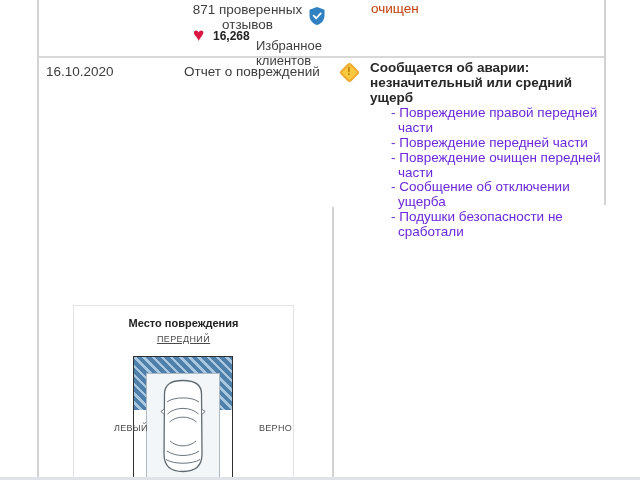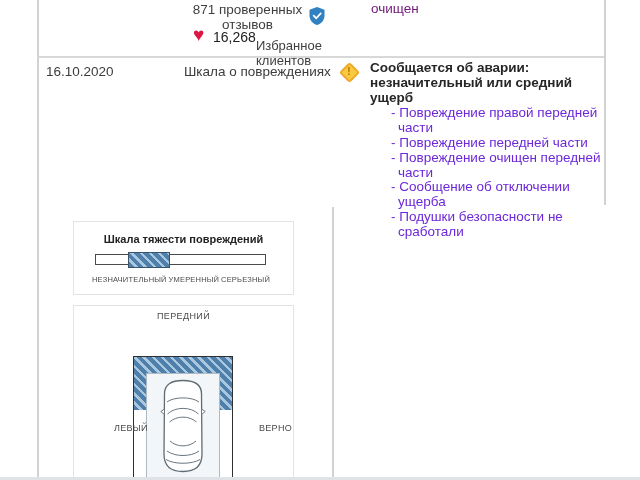--- a/index.html
+++ b/index.html
@@ -12,23 +12,23 @@
   .vline { position:absolute; background:#d2d2d2; width:1.5px; }
   .vline.left  { left:37px;  top:0; height:480px; }
   .vline.right { left:604px; top:0; height:205px; }
   .vline.mid   { left:332px; top:207px; height:273px; }
   .hline { position:absolute; left:38px; top:56px; width:566px; height:1.5px; background:#d8d8d8; }
 
   
   .reviews { position:absolute; left:160px; top:2px; width:175px; text-align:center; line-height:15px; color:#3f3f3f; }
   .shield  { position:absolute; left:308px; top:6px; width:18px; height:20px; }
   .heart   { position:absolute; left:193px; top:25px; font-size:19px; color:#db1844; line-height:19px; }
-  .fav-count { position:absolute; left:213px; top:29px; font-weight:normal; font-size:14px; color:#222; }
+  .fav-count { position:absolute; left:213px; top:29px; font-weight:bold; font-size:12px; color:#222; }
   .fav-label { position:absolute; left:256px; top:26px; font-size:13px; line-height:14.5px; color:#3f3f3f;margin-top:13px; }
-  .status-text { position:absolute; left:371px; top:1px; color:#701a75; }
+  .status-text { position:absolute; left:371px; top:1px; color:#c2410c; }
 
   
   .date   { position:absolute; left:46px;  top:64px; color:#3c3c3c; }
   .rtitle { position:absolute; left:184px; top:64px; color:#3c3c3c; }
   .warn   { position:absolute; left:338px; top:61px; width:22px; height:22px; }
   .warn .d {
     position:absolute; left:3.5px; top:3.5px; width:15px; height:15px;
     transform:rotate(45deg); border-radius:3px;
     background:#f9c93f; border:2px solid #efa92f;
   }
@@ -55,21 +55,21 @@
     border:1px solid #4a4a4a; background:#fff;
   }
   .hatch { background:repeating-linear-gradient(45deg,#4e80ab 0px,#4e80ab 4px,#a9c7de 4px,#a9c7de 6.5px); }
   .indicator { position:absolute; top:-3.5px; height:16px; border:1px solid #38536b; }
   .scale-labels {
     position:absolute; left:18px; top:53px; width:178px;
     display:flex; justify-content:space-between;
     font-size:7.5px; letter-spacing:0.2px; color:#4a4a4a;
   }
 
-  .front-label { margin-top:5px; text-align:center; font-size:9px; letter-spacing:0.4px; color:#4a4a4a; }
+  .front-label { margin-top:5px; text-align:center; font-size:9px; letter-spacing:0.4px; color:#4a4a4a;text-decoration:underline; }
   .diagram {
     position:absolute; left:59px; top:50px; width:100px; height:125px;
     border:1.5px solid #2f2f2f; background:#ffffff;
   }
   .hatch-u { position:absolute; left:0; right:0; top:0; height:53px; }
   .inner {
     position:absolute; left:12px; right:12px; top:16px; bottom:0;
     background:#f3f6f8; border:1px solid #aeb9c2; border-bottom:none;
   }
   .car { position:absolute; left:50%; top:21px; transform:translateX(-50%); }
@@ -101,53 +101,42 @@
   </span>
   <span class="heart">♥</span>
   <span class="fav-count">16,268</span>
   <div class="fav-label">
     <div>Избранное</div>
     <div>клиентов</div>
   </div>
   <div class="status-text">очищен</div>
 
   <span class="date">16.10.2020</span>
-  <span class="rtitle">Шкала о повреждениях</span>
+  <span class="rtitle">Отчет о повреждений</span>
   <span class="warn">
     <span class="d"></span>
     <span class="ex">!</span>
   </span>
 
   <div class="details">
     <div class="bold">Сообщается об аварии:</div>
     <div class="bold">незначительный или средний ущерб</div>
     <ul>
 
     <li class="damage-item">Повреждение правой передней части</li>
         <li class="damage-item">Повреждение передней части</li>
         <li class="damage-item">Повреждение очищен передней части</li>
         <li class="damage-item">Сообщение об отключении ущерба</li>
         <li class="damage-item">Подушки безопасности не сработали</li>
       </ul>
   </div>
 
-  <div class="box severity">
-    <div class="btitle">Шкала тяжести повреждений</div>
-    <div class="bar">
-      <div class="indicator hatch" style="left: 19%; width: 24.5%;"></div>
-    </div>
-    <div class="scale-labels">
-
-    <span>НЕЗНАЧИТЕЛЬНЫЙ</span>
-        <span>УМЕРЕННЫЙ</span>
-        <span>СЕРЬЕЗНЫЙ</span>
-      </div>
-  </div>
 
   <div class="box location">
+    <div class="btitle">Место повреждения</div>
     <div class="front-label">ПЕРЕДНИЙ</div>
     <div class="diagram">
       <div class="hatch-u hatch"></div>
       <div class="inner"></div>
       <svg class="car" width="46" height="96" viewBox="0 0 46 96">
         <path d="M4.5,16 C4.5,6.5 11,2.5 23,2.5 C35,2.5 41.5,6.5 41.5,16 L42,76 C42,87 36.5,93.5 23,93.5 C9.5,93.5 4,87 4,76 Z" fill="#ffffff" stroke="#5f6b73" stroke-width="1.3"></path>
         <path d="M7,24 C14,18.5 32,18.5 39,24" fill="none" stroke="#6b7680" stroke-width="1"></path>
         <path d="M7.5,36 C15,28.5 31,28.5 38.5,36" fill="none" stroke="#6b7680" stroke-width="1"></path>
         <path d="M9.5,44 C17,37.5 29,37.5 36.5,44" fill="none" stroke="#6b7680" stroke-width="1"></path>
         <path d="M4.5,31 L0.8,33.5 L4.5,36.5 Z" fill="#ffffff" stroke="#6b7680" stroke-width="1"></path>

